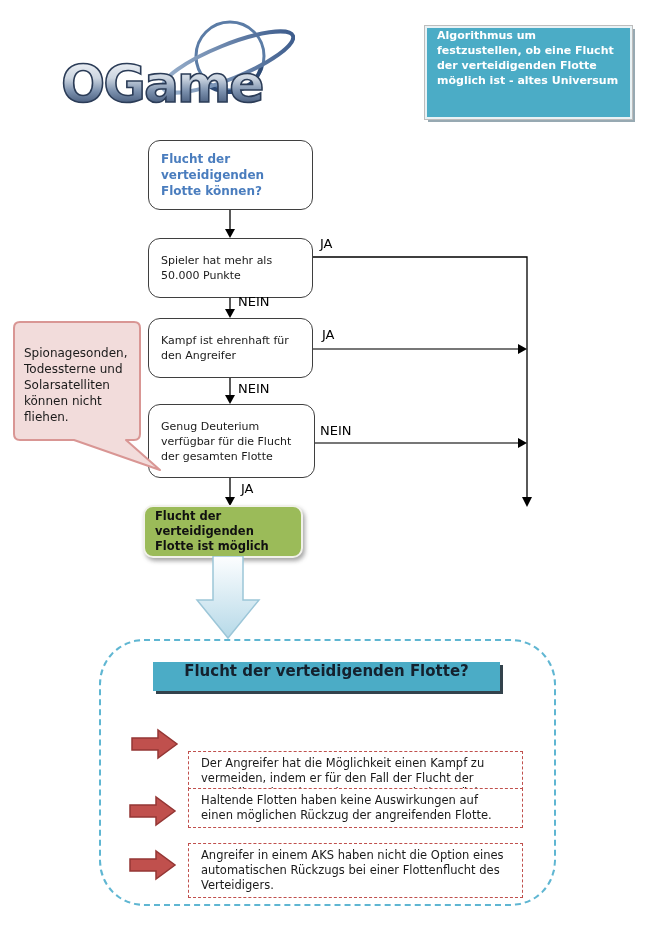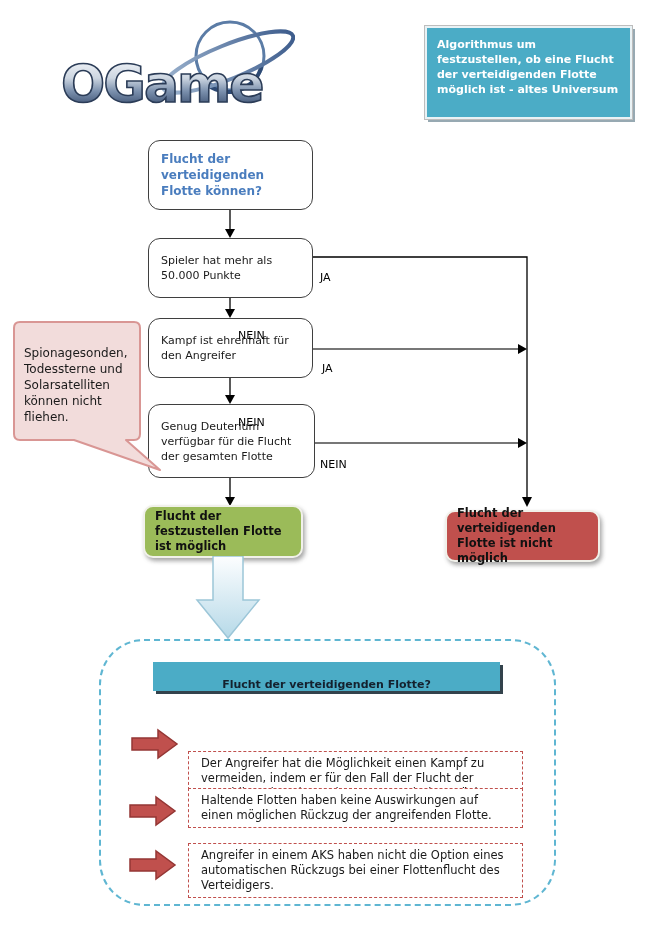--- a/index.html
+++ b/index.html
@@ -7,57 +7,57 @@
   .canvas {
     position:relative; width:650px; height:940px; background:#ffffff;
     font-family:"DejaVu Sans","Liberation Sans",sans-serif; overflow:hidden;
   }
   .abs { position:absolute; }
 
   
   .title-box {
     left:425px; top:26px; width:207px; min-height:93px;
     background:#4BACC6; color:#ffffff; font-size:11px; font-weight:bold;
-    line-height:15px; padding:9px 10px;
+    line-height:15px; padding:0 10px;
     border:2px solid #e9f2f5; outline:1px solid #bdbdbd;
     box-shadow:3px 3px 0 #97a9b2;
   }
 
   
   .fbox {
     background:#ffffff; border:1.4px solid #3f3f3f; border-radius:12px;
     font-size:11px; color:#1a1a1a; line-height:15px;
     display:flex; align-items:center; padding:8px 12px;
   }
   .fbox.start { color:#4a7dbe; font-weight:bold; font-size:12px; line-height:16px; }
 
   .result {
     border-radius:10px; font-weight:bold; font-size:11.5px; color:#111;
     line-height:15px; display:flex; align-items:center; padding:6px 10px;
     border:2px solid #f1f1ea; box-shadow:2px 3px 4px rgba(60,60,60,.45);
   }
   .result.green { background:#9BBB59; }
   .result.red   { background:#C0504D; }
 
-  .edge-label { font-size:11px; color:#000;margin-top:35px; }
+  .edge-label { font-size:13px; color:#000; }
 
   
   .note-text {
     left:24px; top:345px; width:112px; font-size:12px; line-height:16px; color:#1a1a1a;
   }
 
   
   .details-panel {
     left:99px; top:639px; width:457px; height:267px;
     border:2px dashed #5fb6d2; border-radius:45px; background:#ffffff;
   }
   .details-header {
     left:153px; top:662px; width:347px; height:29px;
-    background:#4BACC6; color:#14212e; font-weight:bold; font-size:11px;
-    display:flex; align-items:flex-end; justify-content:center;
+    background:#4BACC6; color:#14212e; font-weight:bold; font-size:15px;
+    display:flex; align-items:flex-start; justify-content:center;
     box-shadow:3px 3px 0 #33424c;
   }
   .detail-item {
     width:335px; border:1.5px dashed #c0504d; background:#fff;
     font-size:11.5px; line-height:15px; color:#1a1a1a; padding:4px 12px;
   }
   .svg-abs { position:absolute; left:0; top:0; pointer-events:none; }
 </style>
 </head>
 <body>
@@ -127,24 +127,21 @@
   </div>
 
   <div class="abs edge-label" style="left:320px; top:236px;">JA</div>
   <div class="abs edge-label" style="left:238px; top:294px;">NEIN</div>
   <div class="abs edge-label" style="left:322px; top:327px;">JA</div>
   <div class="abs edge-label" style="left:238px; top:381px;">NEIN</div>
   <div class="abs edge-label" style="left:320px; top:423px;">NEIN</div>
   <div class="abs edge-label" style="left:241px; top:481px;">JA</div>
 
   <div class="abs result green" style="left:143px; top:505px; width:160px; height:53px;">
-    <span>Flucht der festzustellen Flotte ist möglich</span>
-  </div>
-  <div class="abs result red" style="left:445px; top:510px; width:155px; height:52px;">
-    <span>Flucht der verteidigenden Flotte ist nicht möglich</span>
+    <span>Flucht der verteidigenden Flotte ist möglich</span>
   </div>
 
   <svg class="abs" style="left:8px; top:318px;" width="170" height="160" viewBox="0 0 170 160">
     <path d="M12,4 H126 Q132,4 132,10 V116 Q132,122 126,122 H118 L152,152 L66,122 H12 Q6,122 6,116 V10 Q6,4 12,4 Z" fill="#F2DCDB" stroke="#D99694" stroke-width="2" stroke-linejoin="round"></path>
   </svg>
   <div class="abs note-text">Spionagesonden, Todessterne und Solarsatelliten können nicht fliehen.</div>
 
   <svg class="abs" style="left:195px; top:556px;" width="68" height="84" viewBox="0 0 68 84">
     <defs>
       <linearGradient id="bluearrow" x1="0" y1="0" x2="0" y2="1">

